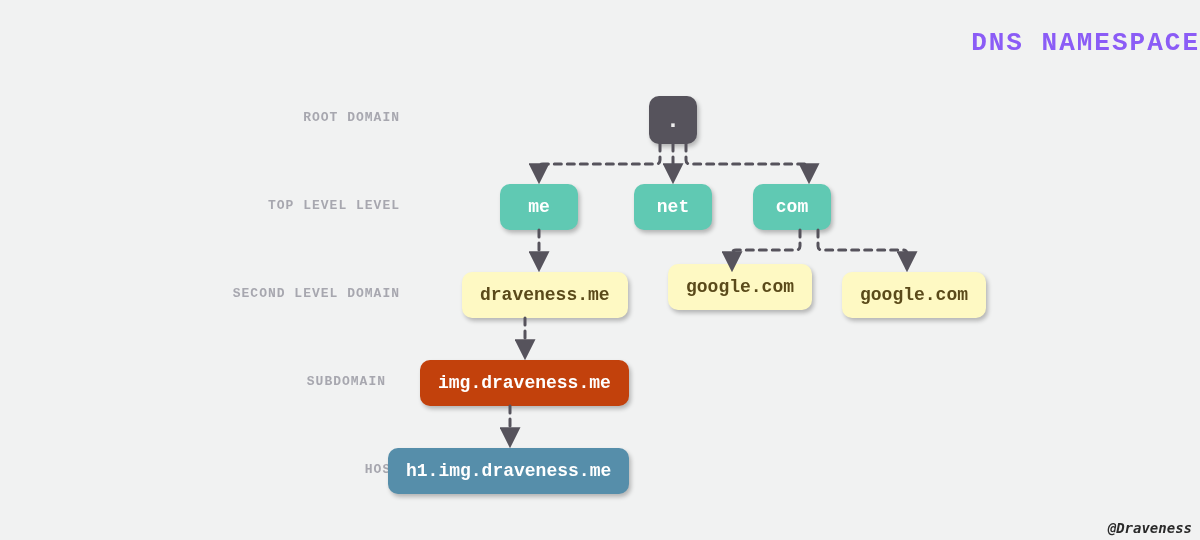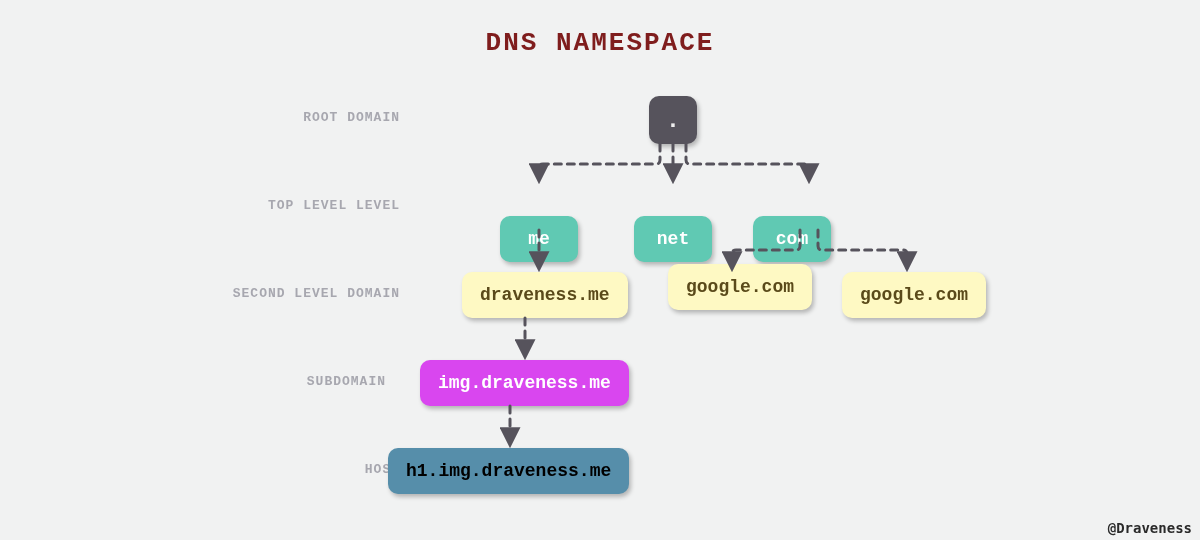--- a/index.html
+++ b/index.html
@@ -8,25 +8,25 @@
     height: 540px;
     background: #f1f2f2;
     font-family: "SF Mono", "Monaco", "Consolas", "Courier New", monospace;
     position: relative;
     overflow: hidden;
   }
   .title {
     position: absolute;
     top: 28px;
     left: 0; right: 0;
-    text-align: center;
+    text-align: right;
     font-size: 26px;
     font-weight: 700;
     letter-spacing: 2px;
-    color: #7f1d1d;
+    color: #8b5cf6;
   }
   .row-label {
     position: absolute;
     font-size: 13px;
     font-weight: 600;
     color: #a7a7af;
     letter-spacing: 1px;
     text-align: right;
   }
   .node {
@@ -47,48 +47,48 @@
     color: #eee;
     width: 48px;
     height: 48px;
     padding: 0;
     font-size: 24px;
   }
   .node-tld {
     background: #60c9b3;
     color: #fff;
     width: 78px;
-    margin-top: 32px;
   }
   .node-sld {
     background: #fef9c3;
     color: #5a4a1a;
   }
   .node-sub {
-    background: #d946ef;
+    background: #c2410c;
     color: #fff;
   }
   .node-host {
     background: #568eaa;
-    color: #000000;
+    color: #ffffff;
   }
   svg.connectors {
     position: absolute;
     top: 0; left: 0;
     width: 1200px; height: 540px;
     pointer-events: none;
   }
   .credit {
     position: absolute;
     right: 8px;
     bottom: 4px;
     font-size: 14px;
     font-weight: 700;
     color: #2a2a2a;
     font-family: "SF Mono", "Monaco", "Consolas", monospace;
+    font-style: italic;
   }
 </style>
 </head>
 <body>
 
 <div class="title">DNS NAMESPACE</div>
 
 <div class="row-label" style="left:150px; top:110px; width:250px">ROOT DOMAIN</div>
 <div class="row-label" style="left:150px; top:198px; width:250px">TOP LEVEL LEVEL</div>
 <div class="row-label" style="left:150px; top:286px; width:250px">SECOND LEVEL DOMAIN</div>

